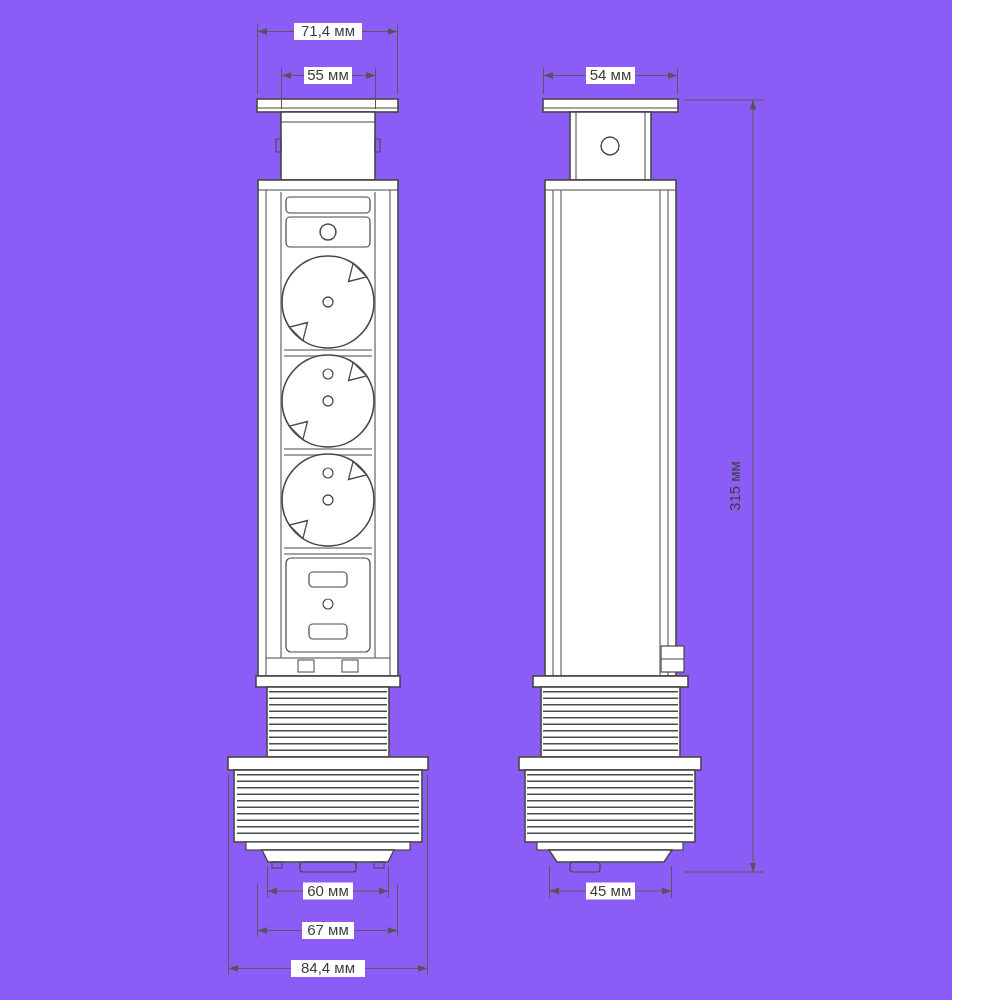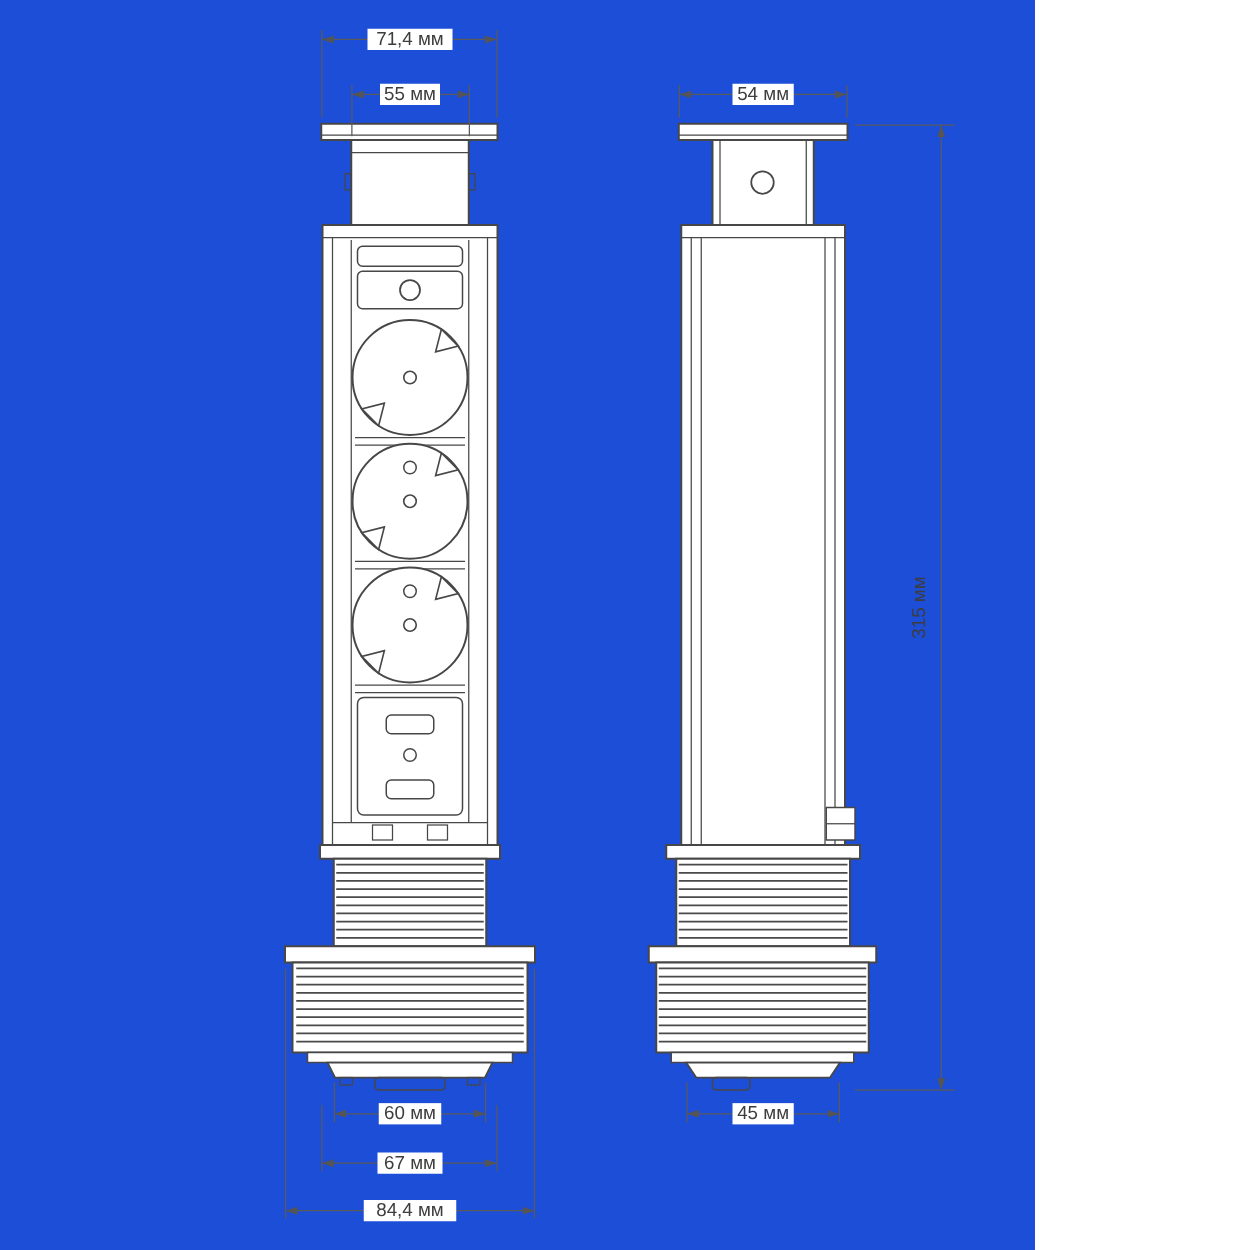--- a/index.html
+++ b/index.html
@@ -1,20 +1,20 @@
 <!DOCTYPE html>
 <html><head>
 <meta charset="utf-8">
 <style>
   html, body { margin: 0; padding: 0; background: #ffffff; }
   .stage {
     position: relative;
-    width: 828px;
+    width: 952px;
     height: 1000px;
-    background: #1d4ed8;
+    background: #8b5cf6;
     font-family: "Liberation Sans", sans-serif;
   }
   svg { display: block; }
   text.dim {
     font-family: "Liberation Sans", sans-serif;
     font-size: 15px;
     fill: #3d3d3d;
   }
   .geom { stroke: #474747; fill: none; }
   .dimline { stroke: #5a5a5a; stroke-width: 1; fill: none; }

